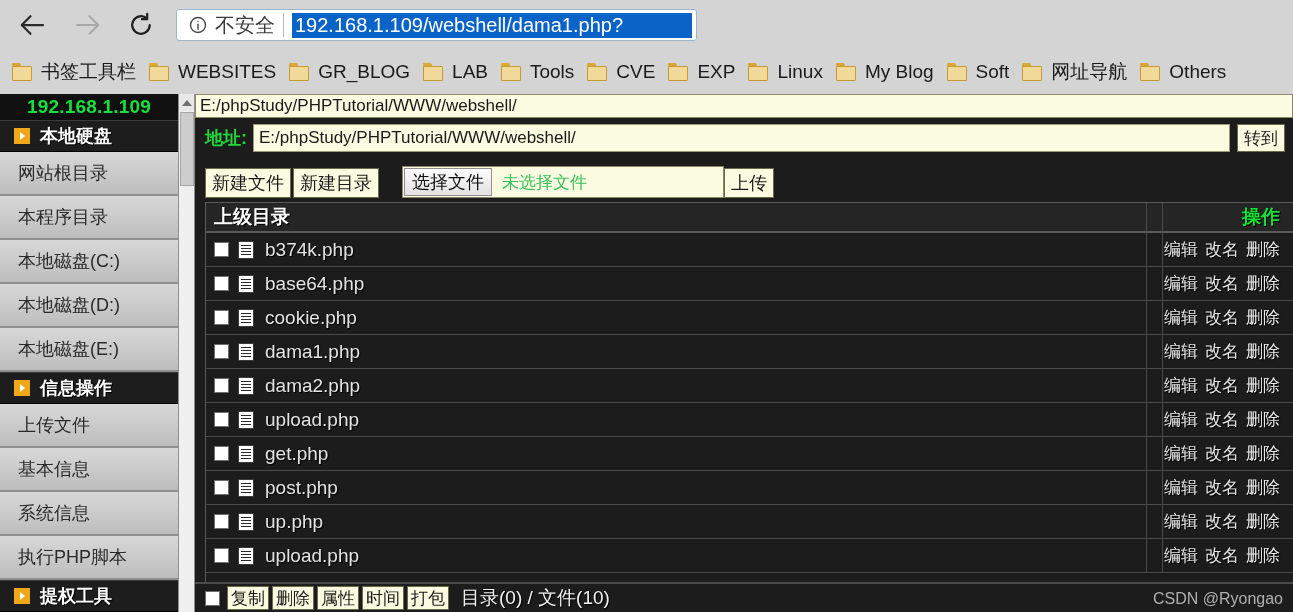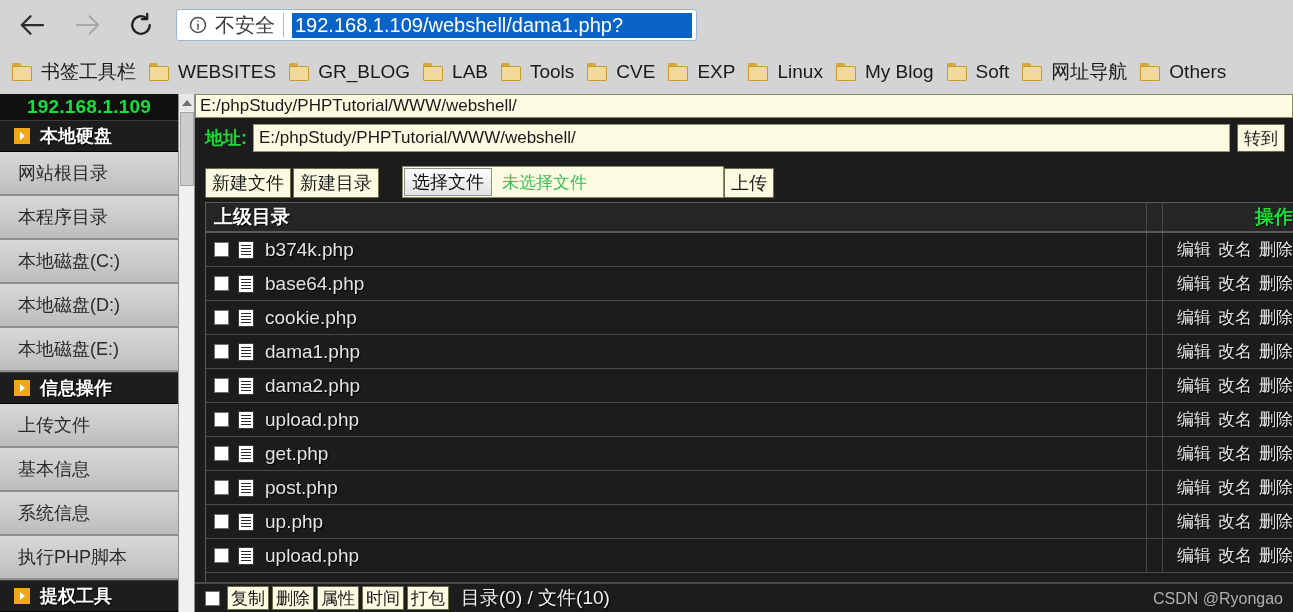--- a/index.html
+++ b/index.html
@@ -354,21 +354,21 @@
     border-right: 1px solid #4a4a4a;
   }
   .c-ops {
     flex: 0 0 130px;
     height: 100%;
     display: flex;
     align-items: center;
     justify-content: flex-end;
     overflow: hidden;
     white-space: nowrap;
-    padding-right: 0;
+    padding-right: 13px;
   }
   .hdr-up {
     color: #ffffff;
     font-size: 19px;
     font-weight: bold;
     text-shadow: 1px 1px 0 #000;
   }
   .hdr-ops {
     color: #14e033;
     font-size: 19px;

